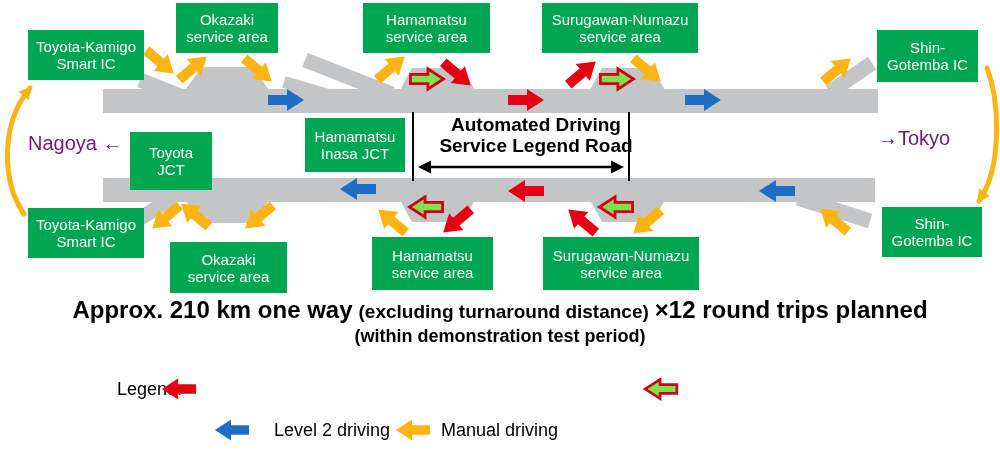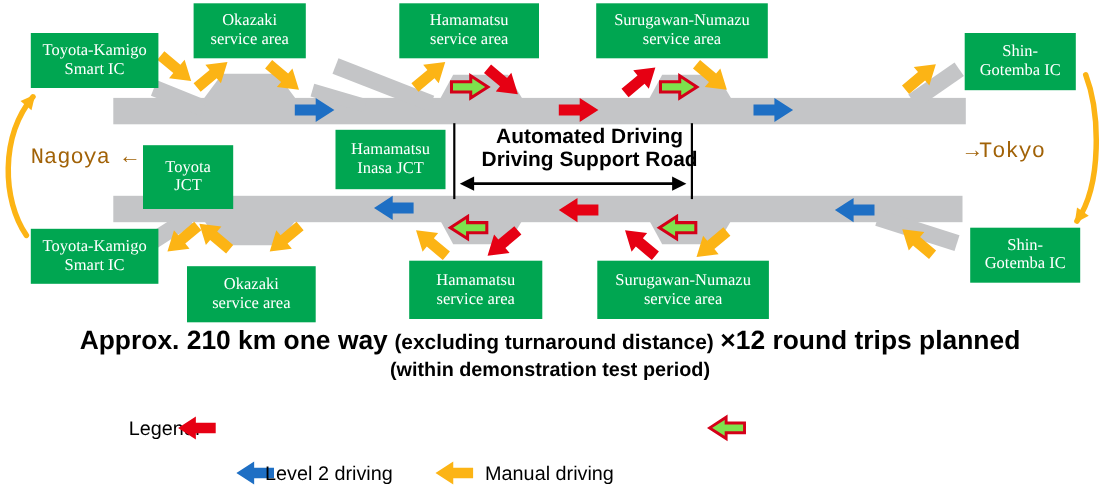--- a/index.html
+++ b/index.html
@@ -15,22 +15,22 @@
   .ramp{stroke:var(--road-gray);fill:none;stroke-linecap:butt;}
   .a-red{fill:var(--automated-red);}
   .a-blue{fill:var(--level2-blue);}
   .a-yellow{fill:var(--manual-yellow);}
   .a-onoff{fill:var(--onoff-green-fill);stroke:var(--onoff-green-stroke);stroke-width:3;stroke-linejoin:miter;}
   .arc{fill:none;stroke:var(--manual-yellow);stroke-width:5;stroke-linecap:round;}
   .bar{stroke:#000;stroke-width:2;}
   .dbl{stroke:#000;stroke-width:2.5;}
   .head{fill:#000;}
   .loc{position:absolute;background:var(--box-green);color:#fff;display:flex;flex-direction:column;
-       align-items:center;justify-content:center;text-align:center;font-size:15px;line-height:17px;font-family:Liberation Serif, serif;}
-  .dirlabel{position:absolute;font-size:20px;color:#a16207;white-space:nowrap;font-family:Liberation Mono, monospace;}
+       align-items:center;justify-content:center;text-align:center;font-size:15px;line-height:17px;}
+  .dirlabel{position:absolute;font-size:20px;color:#701a75;white-space:nowrap;}
   .support{position:absolute;left:413px;top:114px;width:246px;text-align:center;
            font-weight:bold;font-size:19px;line-height:21px;color:#000;}
   .summary{position:absolute;left:0;top:296px;width:1000px;text-align:center;color:#000;font-weight:bold;}
   .summary .big{font-size:24px;}
   .summary .paren{font-size:19px;margin:0 6px;}
   .summary .sub{display:block;font-size:18px;margin-top:2px;}
   .legend-label{position:absolute;font-size:18px;color:#000;white-space:nowrap;}
   .legend-arrow{position:absolute;overflow:visible;}
 </style>
 </head>
@@ -148,37 +148,37 @@
   <div class="loc" style="left:882px;top:207px;width:100px;height:50px">
     <span>Shin-</span>
     <span>Gotemba IC</span>
   </div>
 
   <span class="dirlabel" style="left:28px;top:132px">Nagoya ←</span>
   <span class="dirlabel" style="left:878px;top:127px">→Tokyo</span>
 
   <div class="support">
     <div>Automated Driving</div>
-    <div>Driving Support Road</div>
+    <div>Service Legend Road</div>
   </div>
 
   <div class="summary">
     <span class="big">Approx. 210 km one way</span><span class="paren">(excluding turnaround distance)</span><span class="big">×12 round trips planned</span>
     <span class="sub">(within demonstration test period)</span>
   </div>
 
   <span class="legend-label" style="left:117px;top:379px">Legend:</span>
   <svg class="legend-arrow" style="left:160px;top:377px" width="38" height="24" viewBox="-19 -12 38 24">
     <use href="#arrow-shape" class="a-red" transform="rotate(180) scale(0.95)"></use>
   </svg>
   <svg class="legend-arrow" style="left:642px;top:377px" width="38" height="24" viewBox="-19 -12 38 24">
     <use href="#arrow-shape" class="a-onoff" transform="rotate(180) scale(0.88)"></use>
   </svg>
   <svg class="legend-arrow" style="left:213px;top:418px" width="38" height="24" viewBox="-19 -12 38 24">
     <use href="#arrow-shape" class="a-blue" transform="rotate(180) scale(0.95)"></use>
   </svg>
-  <span class="legend-label" style="left:241px;top:420px">Level 2 driving</span>
+  <span class="legend-label" style="left:274px;top:420px">Level 2 driving</span>
   <svg class="legend-arrow" style="left:394px;top:418px" width="38" height="24" viewBox="-19 -12 38 24">
     <use href="#arrow-shape" class="a-yellow" transform="rotate(180) scale(0.95)"></use>
   </svg>
   <span class="legend-label" style="left:441px;top:420px">Manual driving</span>
 
 </div>
 
 </body></html>

